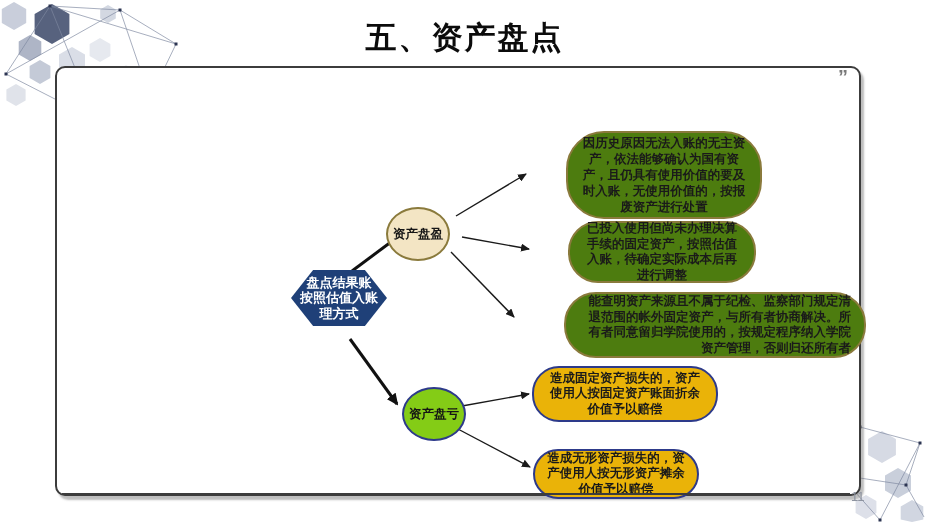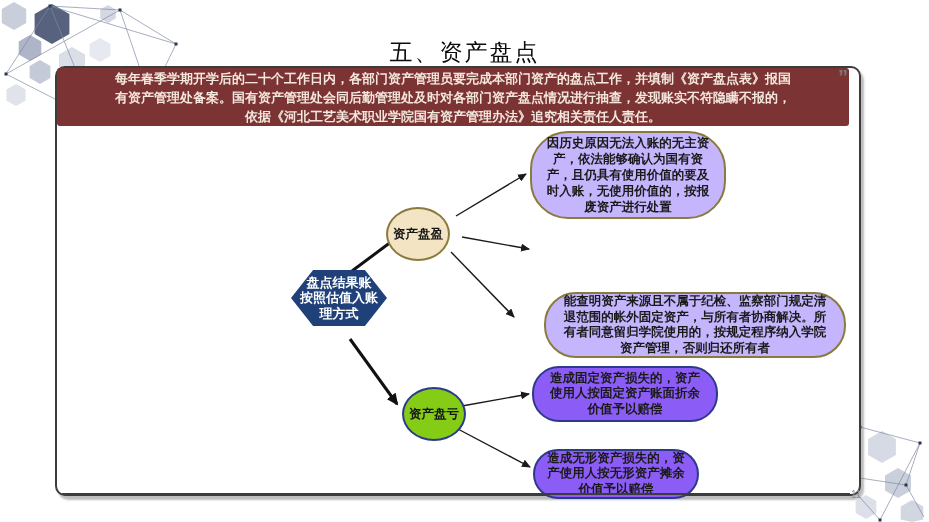--- a/index.html
+++ b/index.html
@@ -1,21 +1,21 @@
 <!DOCTYPE html>
 <html><head>
 <meta charset="utf-8">
 <style>
   html,body{margin:0;padding:0;background:#ffffff;}
   #stage{position:relative;width:929px;height:522px;background:#ffffff;overflow:hidden;
          font-family:"Liberation Sans",sans-serif;}
   .abs{position:absolute;}
 
-  #slide-title{left:0;top:17px;width:929px;text-align:center;font-size:23px;font-weight:normal;
-               color:#0b0b0b;letter-spacing:2px;z-index:3;margin-top:20px;}
+  #slide-title{left:0;top:17px;width:929px;text-align:center;font-size:31px;font-weight:bold;
+               color:#0b0b0b;letter-spacing:2px;z-index:3;}
 
   #frame{left:55px;top:66px;width:802px;height:426px;background:#ffffff;border:2px solid #3c3c3c;
          border-radius:10px;z-index:1;box-shadow:3px 4px 2px rgba(110,110,110,0.45);}
   #bottom-line{left:62px;top:493px;width:788px;height:2px;background:#3c3c3c;z-index:20;}
 
   #banner{left:57px;top:68px;width:792px;height:58px;background:#7b3333;border-radius:3px;
           z-index:2;display:flex;flex-direction:column;justify-content:center;}
   .banner-line{text-align:center;font-size:13px;font-weight:bold;color:#f4e7dd;line-height:19px;white-space:nowrap;}
 
   #quote-mark{left:838px;top:66px;font-size:20px;font-weight:bold;color:#7a7a7a;z-index:3;}
@@ -27,29 +27,29 @@
                 display:flex;flex-direction:column;align-items:center;justify-content:center;}
   .hex-line{color:#ffffff;font-size:13px;font-weight:bold;line-height:15.5px;text-align:center;}
 
   .ellipse{border-radius:50%;display:flex;align-items:center;justify-content:center;z-index:10;}
   #ellipse-surplus{left:386px;top:207px;width:60px;height:50px;background:#f3e5c4;border:2.5px solid #8a7a3c;}
   #ellipse-deficit{left:402px;top:387px;width:60px;height:50px;background:#84cc16;border:2.5px solid #2d3a8a;}
   .ellipse-label{font-size:12.5px;font-weight:bold;color:#151515;white-space:nowrap;}
 
   .outcome{display:flex;align-items:center;justify-content:center;text-align:center;z-index:10;
            font-size:12.5px;font-weight:600;color:#1a1a1a;line-height:15.5px;box-sizing:border-box;}
-  .beige{background:#c4b5fd;border:2px solid #8a7a3c;}
-  .purple{background:#8b5cf6;border:2px solid #2d3a8a;justify-content:flex-end;}
+  .beige{background:#4d7c0f;border:2px solid #8a7a3c;margin-left:36px;}
+  .purple{background:#eab308;border:2px solid #2d3a8a;justify-content:flex-end;}
   #outcome-1{left:530px;top:131px;width:196px;height:88px;border-radius:38px;padding:6px 13px;line-height:16px;}
   #outcome-2{left:532px;top:221px;width:188px;height:62px;border-radius:30px;padding:4px 11px;}
-  #outcome-3{left:544px;top:292px;width:302px;height:66px;border-radius:32px;padding:4px 13px;}
+  #outcome-3{left:528px;top:292px;width:302px;height:66px;border-radius:32px;padding:4px 13px;text-align:right;}
   #outcome-4{left:532px;top:366px;width:186px;height:56px;border-radius:27px;padding:4px 11px;}
   #outcome-5{left:533px;top:449px;width:166px;height:50px;border-radius:25px;padding:21px 9px;z-index:12;}
 
-  #page-number{left:851px;top:489px;font-size:10px;color:#8d93a0;z-index:30;}
+  #page-number{left:851px;top:489px;font-size:13px;color:#8d93a0;z-index:30;}
 
   .deco{z-index:0;pointer-events:none;}
   #deco-tl{left:0;top:0;}
   #deco-br{left:820px;top:425px;}
 </style>
 </head>
 <body>
 
 <div id="stage">
 
@@ -106,25 +106,20 @@
         <rect x="98.5" y="16.5" width="3" height="3"></rect>
       <rect x="84.5" y="58.5" width="3" height="3"></rect>
         <rect x="58.5" y="93.5" width="3" height="3"></rect>
     </g>
   </svg>
 
   <div id="slide-title" class="abs">五、资产盘点</div>
 
   <div id="frame" class="abs"></div>
 
-  <div id="banner" class="abs">
-    <div class="banner-line">每年春季学期开学后的二十个工作日内，各部门资产管理员要完成本部门资产的盘点工作，并填制《资产盘点表》报国</div>
-    <div class="banner-line">有资产管理处备案。国有资产管理处会同后勤管理处及时对各部门资产盘点情况进行抽查，发现账实不符隐瞒不报的，</div>
-    <div class="banner-line">依据《河北工艺美术职业学院国有资产管理办法》追究相关责任人责任。</div>
-  </div>
   <div id="quote-mark" class="abs">”</div>
 
   <svg id="arrow-layer" class="abs" width="929" height="522" viewBox="0 0 929 522">
     <defs>
       <marker id="arrow-s" markerUnits="userSpaceOnUse" markerWidth="9" markerHeight="8" refX="8" refY="4" orient="auto">
         <path d="M0,0 L9,4 L0,8 z" fill="#1a1a1a"></path>
       </marker>
       <marker id="arrow-b" markerUnits="userSpaceOnUse" markerWidth="12" markerHeight="11" refX="10" refY="5.5" orient="auto">
         <path d="M0,0 L12,5.5 L0,11 z" fill="#111111"></path>
       </marker>
@@ -151,20 +146,23 @@
   <div id="ellipse-surplus" class="abs ellipse">
     <span class="ellipse-label">资产盘盈</span>
   </div>
   <div id="ellipse-deficit" class="abs ellipse">
     <span class="ellipse-label">资产盘亏</span>
   </div>
 
   <div id="outcome-1" class="abs outcome beige">
     <span>因历史原因无法入账的无主资产，依法能够确认为国有资产，且仍具有使用价值的要及时入账，无使用价值的，按报废资产进行处置</span>
   </div>
+  <div id="outcome-2" class="abs outcome beige">
+    <span>已投入使用但尚未办理决算手续的固定资产，按照估值入账，待确定实际成本后再进行调整</span>
+  </div>
   <div id="outcome-3" class="abs outcome beige">
     <span>能查明资产来源且不属于纪检、监察部门规定清退范围的帐外固定资产，与所有者协商解决。所有者同意留归学院使用的，按规定程序纳入学院资产管理，否则归还所有者</span>
   </div>
   <div id="outcome-4" class="abs outcome purple">
     <span>造成固定资产损失的，资产使用人按固定资产账面折余价值予以赔偿</span>
   </div>
   <div id="outcome-5" class="abs outcome purple">
     <span>造成无形资产损失的，资产使用人按无形资产摊余价值予以赔偿</span>
   </div>
 

